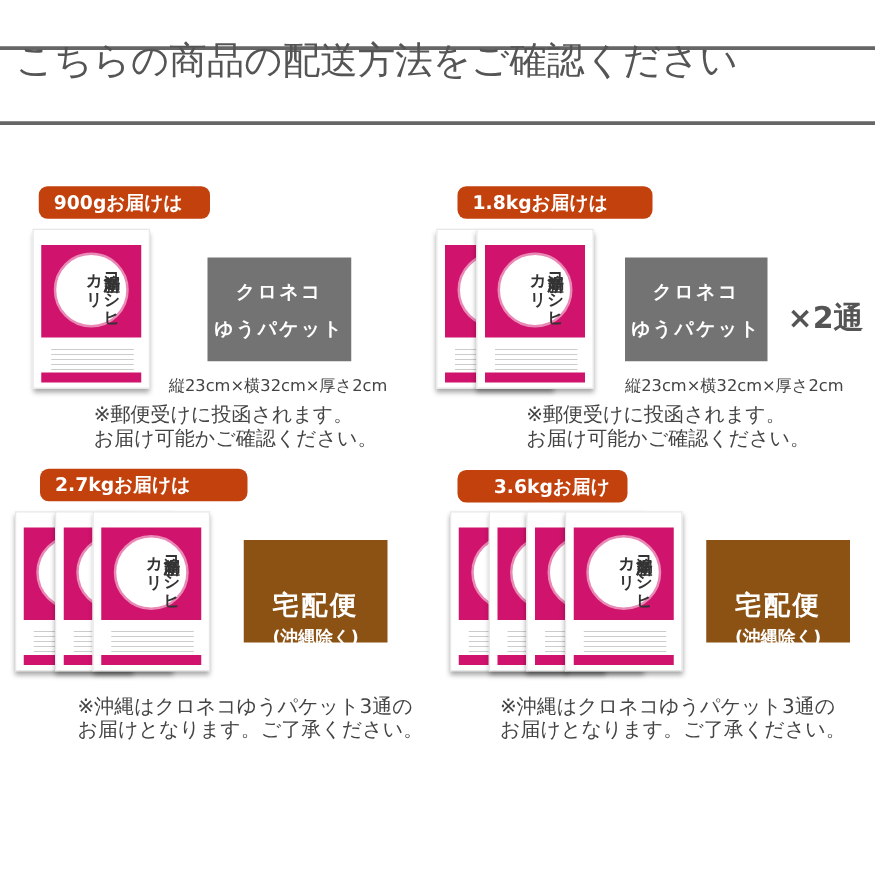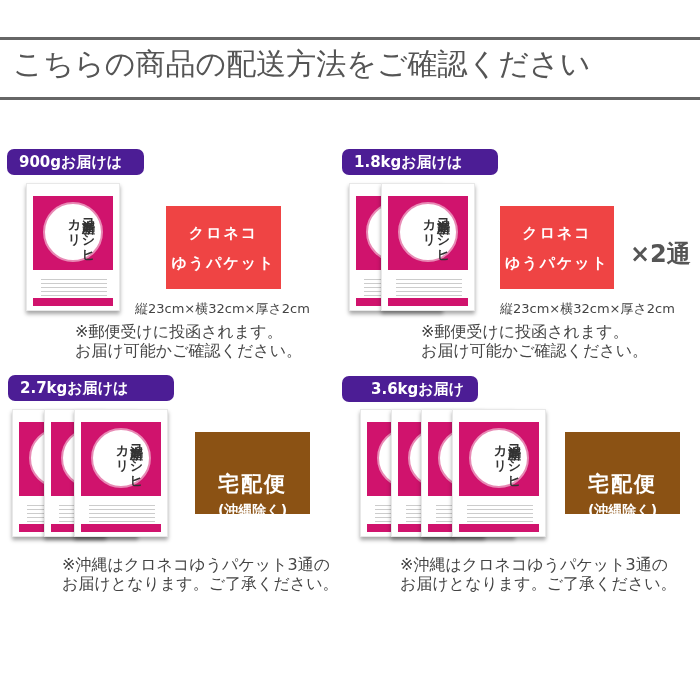--- a/index.html
+++ b/index.html
@@ -1,25 +1,25 @@
 <!DOCTYPE html>
 <html><head>
 <meta charset="utf-8">
 <style>
   html,body{margin:0;padding:0;}
   body{width:700px;height:700px;position:relative;background:#fff;overflow:hidden;
        font-family:"DejaVu Sans","Liberation Sans",sans-serif;color:#444;}
   .hr{position:absolute;left:0;width:700px;height:3px;background:#666;}
-  .title{position:absolute;left:0;top:44px;width:603px;text-align:center;font-size:30px;
+  .title{position:absolute;left:0;top:28px;width:603px;text-align:center;font-size:30px;
          color:#555;letter-spacing:0px;font-family:Liberation Mono, monospace;}
-  .label{position:absolute;height:26px;line-height:26px;background:#4c1d95;color:#fff;font-weight:bold;
-         font-size:15px;border-radius:7px;padding:0 12px;box-sizing:border-box;}
+  .label{position:absolute;height:26px;line-height:26px;background:#c2410c;color:#fff;font-weight:bold;
+         font-size:15px;border-radius:7px;padding:0 12px;box-sizing:border-box;margin-left:24px;}
   .box{position:absolute;display:flex;flex-direction:column;align-items:center;justify-content:center;
        color:#fff;font-weight:bold;text-align:center;}
-  .orange{background:#ef4444;font-size:15px;line-height:30px;letter-spacing:2px;}
+  .orange{background:#737373;font-size:15px;line-height:30px;letter-spacing:2px;}
   .brown{background:#8b5214;}
   .brown .l1{font-size:21px;line-height:30px;letter-spacing:2px;margin-top:44px;}
   .brown .l2{font-size:14px;line-height:22px;}
   .note{position:absolute;font-size:16px;color:#444;line-height:19px;white-space:nowrap;}
   .dims{position:absolute;font-size:13px;color:#444;white-space:nowrap;}
   .times{position:absolute;font-size:24px;color:#555;font-weight:bold;white-space:nowrap;}
   .bag{position:absolute;width:94px;height:128px;background:#fff;
        box-shadow:0 3px 4px rgba(0,0,0,0.35);border:1px solid #e8e8e8;box-sizing:border-box;}
   .bag .pink{position:absolute;left:6px;top:12px;width:80px;height:74px;background:#d0136d;overflow:hidden;}
   .bag .circle{position:absolute;left:10px;top:6px;width:60px;height:60px;border-radius:50%;

